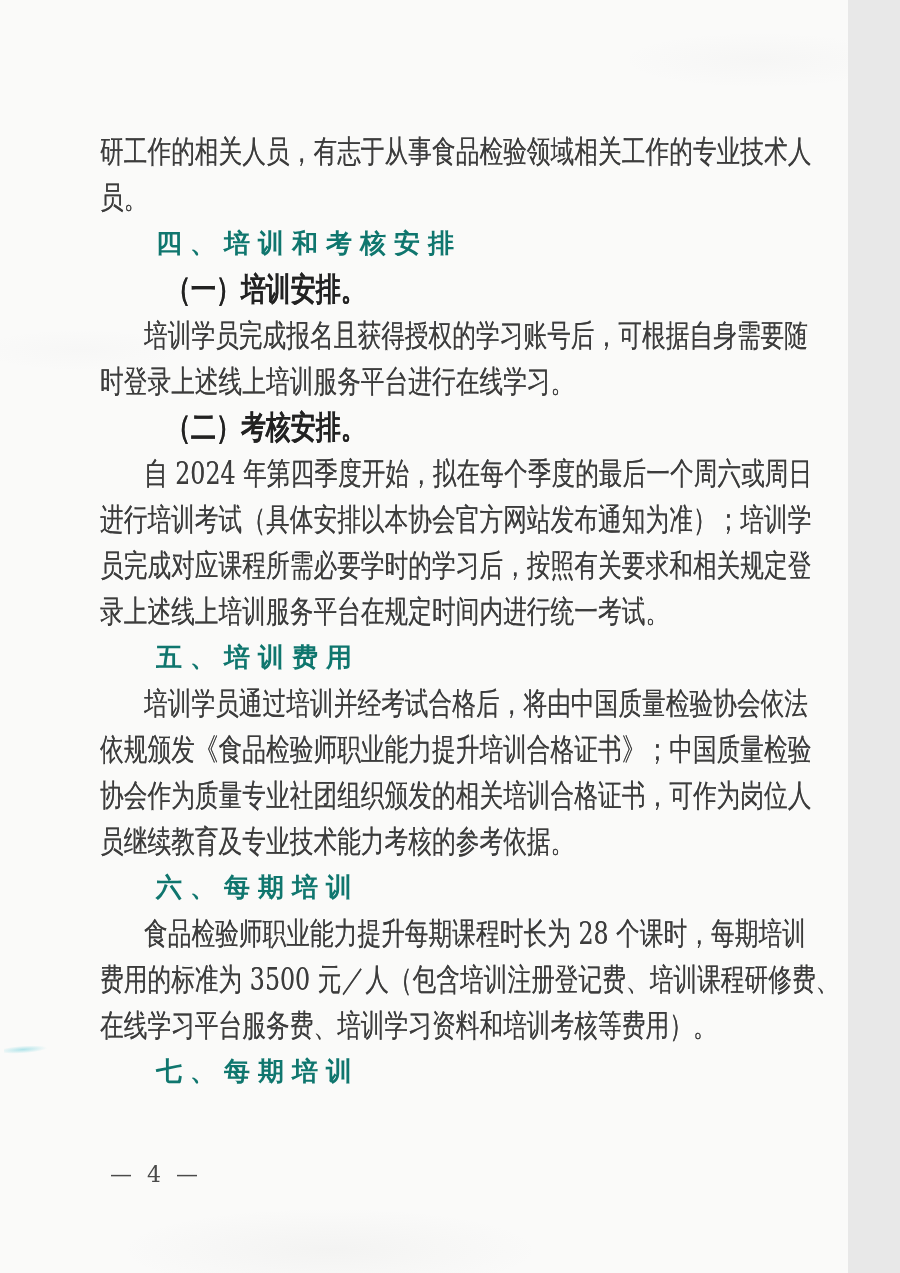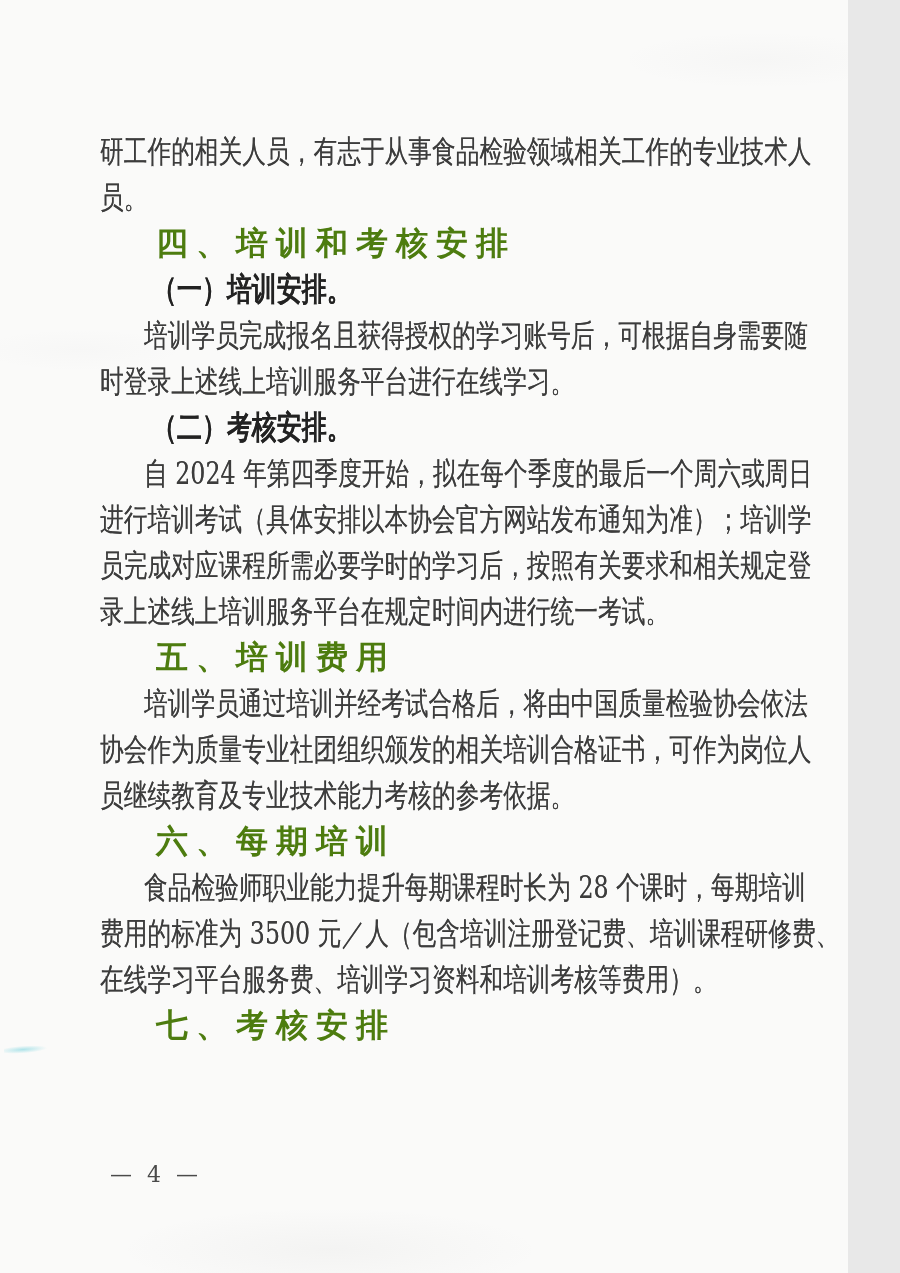--- a/index.html
+++ b/index.html
@@ -36,33 +36,33 @@
     display: inline-block;
     transform-origin: 0 50%;
   }
   .body .sq, .body-indent .sq {
     font-size: 31px;
     color: #3c3c3c;
     transform: scaleX(0.765);
     text-shadow: 0 0 0.5px rgba(70,70,70,0.75);
   }
   .body-indent { margin-left: 44px; }
-  .subheading { margin-left: 52px; }
+  .subheading { margin-left: 66px; }
   .subheading .sq {
     font-size: 32px;
     font-weight: bold;
     color: #222222;
     transform: scaleX(0.78);
     text-shadow: 0 0 0.5px rgba(40,40,40,0.8);
   }
   .heading { margin-left: 56px; }
   .heading .sq {
-    font-size: 32px;
+    font-size: 26px;
     font-weight: bold;
-    color: #4d7c0f;
+    color: #0f766e;
     letter-spacing: 8px;
     font-family: "DejaVu Sans", "Liberation Sans", sans-serif;
     transform: none;
   }
   .footer {
     position: absolute;
     left: 110px;
     top: 1160px;
     height: 30px;
     line-height: 30px;
@@ -94,26 +94,27 @@
     <div class="line subheading"><span class="sq">（一）培训安排。</span></div>
     <div class="line body-indent"><span class="sq">培训学员完成报名且获得授权的学习账号后，可根据自身需要随</span></div>
     <div class="line body"><span class="sq">时登录上述线上培训服务平台进行在线学习。</span></div>
     <div class="line subheading"><span class="sq">（二）考核安排。</span></div>
     <div class="line body-indent"><span class="sq">自 2024 年第四季度开始，拟在每个季度的最后一个周六或周日</span></div>
     <div class="line body"><span class="sq">进行培训考试（具体安排以本协会官方网站发布通知为准）；培训学</span></div>
     <div class="line body"><span class="sq">员完成对应课程所需必要学时的学习后，按照有关要求和相关规定登</span></div>
     <div class="line body"><span class="sq">录上述线上培训服务平台在规定时间内进行统一考试。</span></div>
     <div class="line heading"><span class="sq">五、培训费用</span></div>
     <div class="line body-indent"><span class="sq">培训学员通过培训并经考试合格后，将由中国质量检验协会依法</span></div>
+    <div class="line body"><span class="sq">依规颁发《食品检验师职业能力提升培训合格证书》；中国质量检验</span></div>
     <div class="line body"><span class="sq">协会作为质量专业社团组织颁发的相关培训合格证书，可作为岗位人</span></div>
     <div class="line body"><span class="sq">员继续教育及专业技术能力考核的参考依据。</span></div>
     <div class="line heading"><span class="sq">六、每期培训</span></div>
     <div class="line body-indent"><span class="sq">食品检验师职业能力提升每期课程时长为 28 个课时，每期培训</span></div>
     <div class="line body"><span class="sq">费用的标准为 3500 元／人（包含培训注册登记费、培训课程研修费、</span></div>
     <div class="line body"><span class="sq">在线学习平台服务费、培训学习资料和培训考核等费用）。</span></div>
-    <div class="line heading"><span class="sq">七、考核安排</span></div>
+    <div class="line heading"><span class="sq">七、每期培训</span></div>
   </div>
 
   <div class="footer">— 4 —</div>
 
   <div class="artifact-cyan"></div>
 
 </div>
 
 </body></html>

